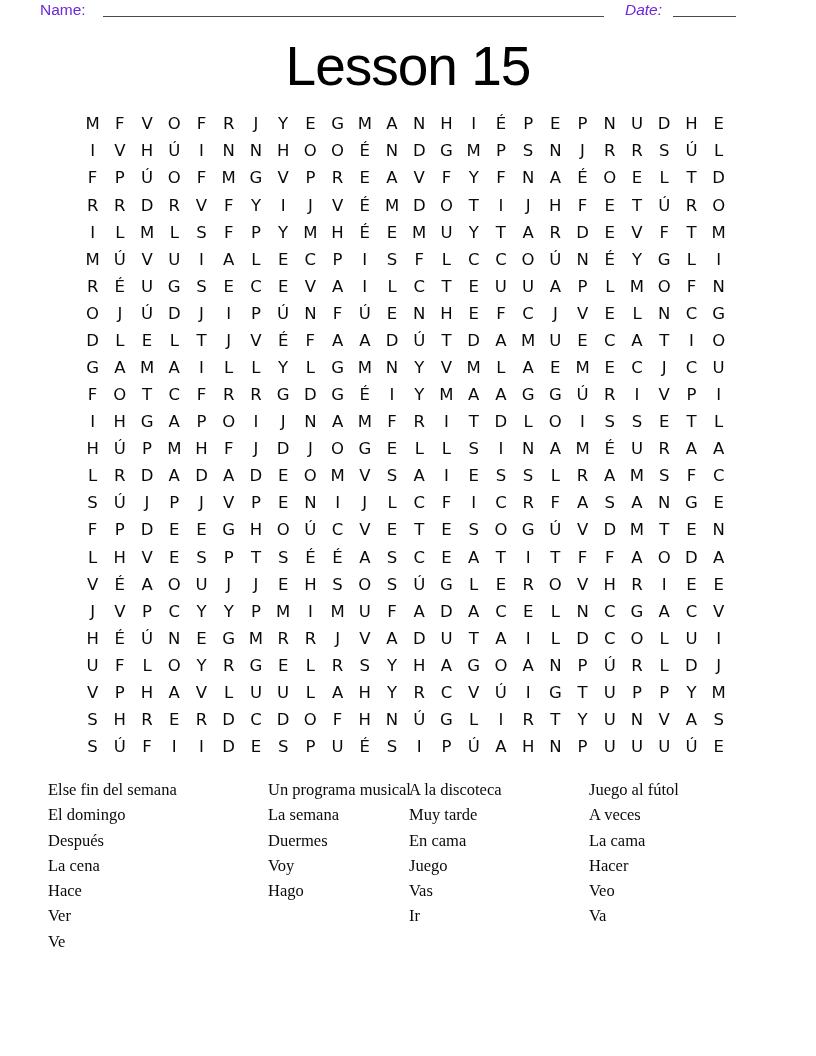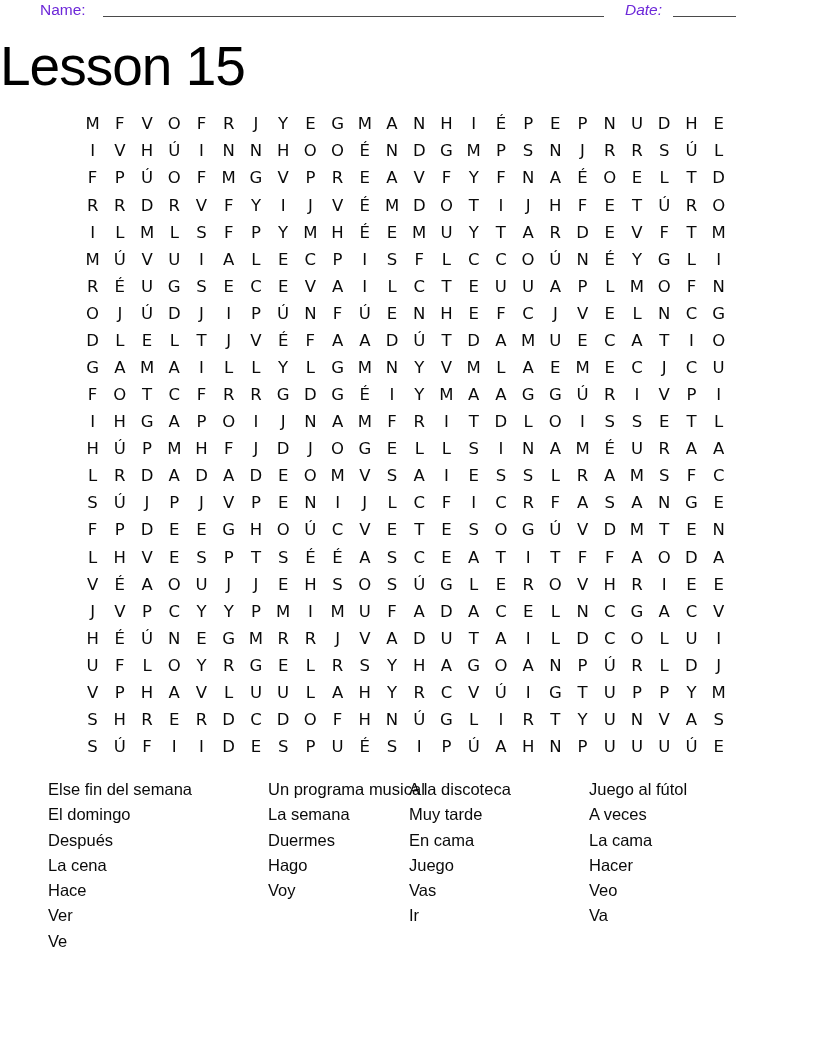--- a/index.html
+++ b/index.html
@@ -32,20 +32,21 @@
   }
   .fill-line.name { left: 103px; width: 501px; }
   .fill-line.date { left: 673px; width: 63px; }
 
   
   .title {
     position: absolute;
     top: 34px;
     left: 0;
     width: 100%;
+    text-align: center;
     font-family: "Liberation Sans", sans-serif;
     font-weight: 400;
     font-size: 55px;
     letter-spacing: -1px;
     color: #000000;
   }
 
   
   .ws-grid {
     position: absolute;
@@ -77,21 +78,21 @@
   .word-col {
     position: absolute;
     top: 0;
     white-space: nowrap;
   }
   .word-col.c0 { left: 48px; }
   .word-col.c1 { left: 228px; margin-left: 40px; }
   .word-col.c2 { left: 409px; }
   .word-col.c3 { left: 589px; }
   .word-item {
-    font-family: Liberation Sans, sans-serif;
+    font-family: Liberation Serif, serif;
     font-size: 16.5px;
     line-height: 25.3px;
     color: #0a0a0a;
   }
 </style>
 </head>
 <body>
 
 <div>
   <span class="hdr-label name">Name:</span>
@@ -688,22 +689,22 @@
       <div class="word-item">Después</div>
       <div class="word-item">La cena</div>
       <div class="word-item">Hace</div>
       <div class="word-item">Ver</div>
       <div class="word-item">Ve</div>
     </div>
     <div class="word-col c1">
       <div class="word-item">Un programa musical</div>
       <div class="word-item">La semana</div>
       <div class="word-item">Duermes</div>
+      <div class="word-item">Voy</div>
       <div class="word-item">Hago</div>
-      <div class="word-item">Voy</div>
     </div>
     <div class="word-col c2">
       <div class="word-item">A la discoteca</div>
       <div class="word-item">Muy tarde</div>
       <div class="word-item">En cama</div>
       <div class="word-item">Juego</div>
       <div class="word-item">Vas</div>
       <div class="word-item">Ir</div>
     </div>
     <div class="word-col c3">

